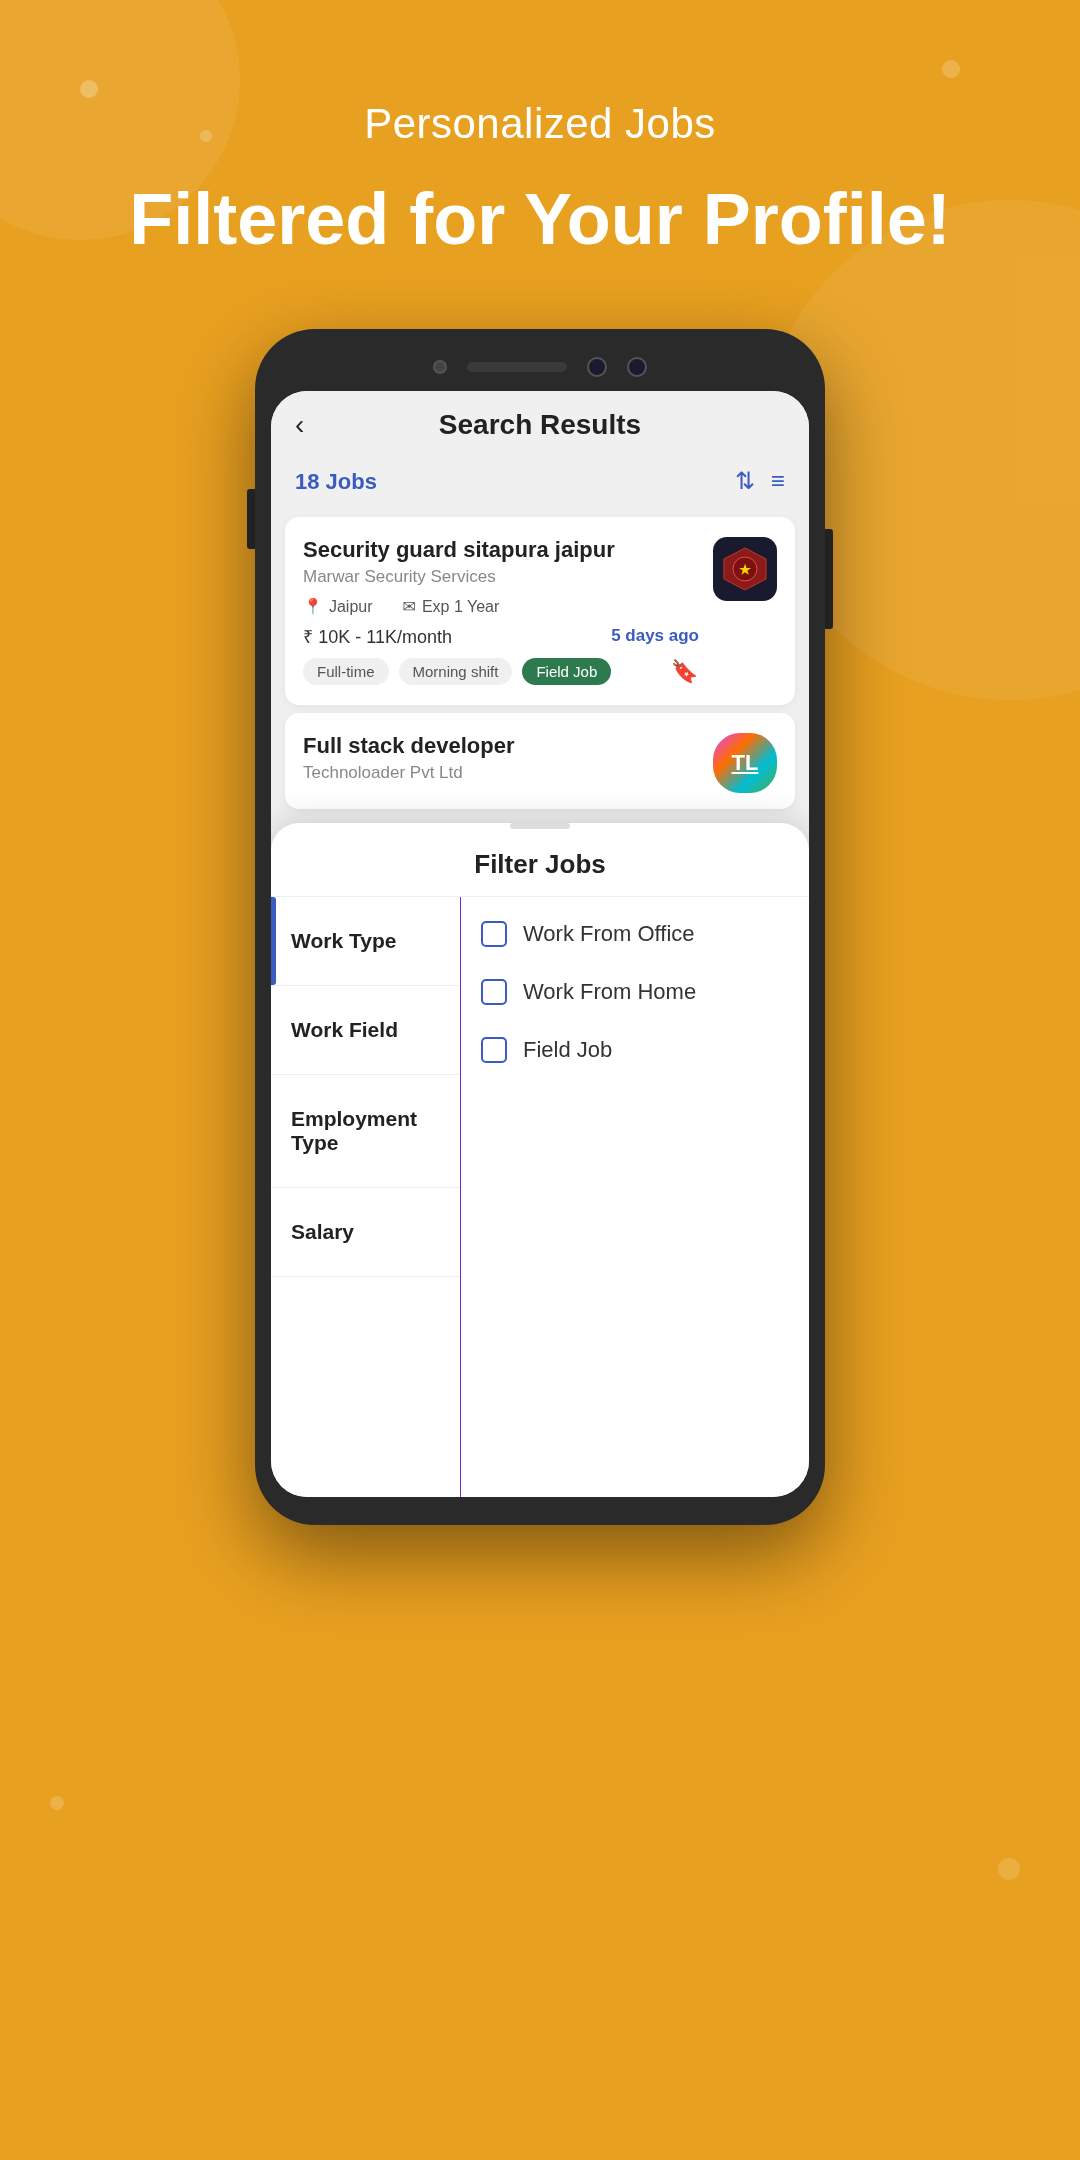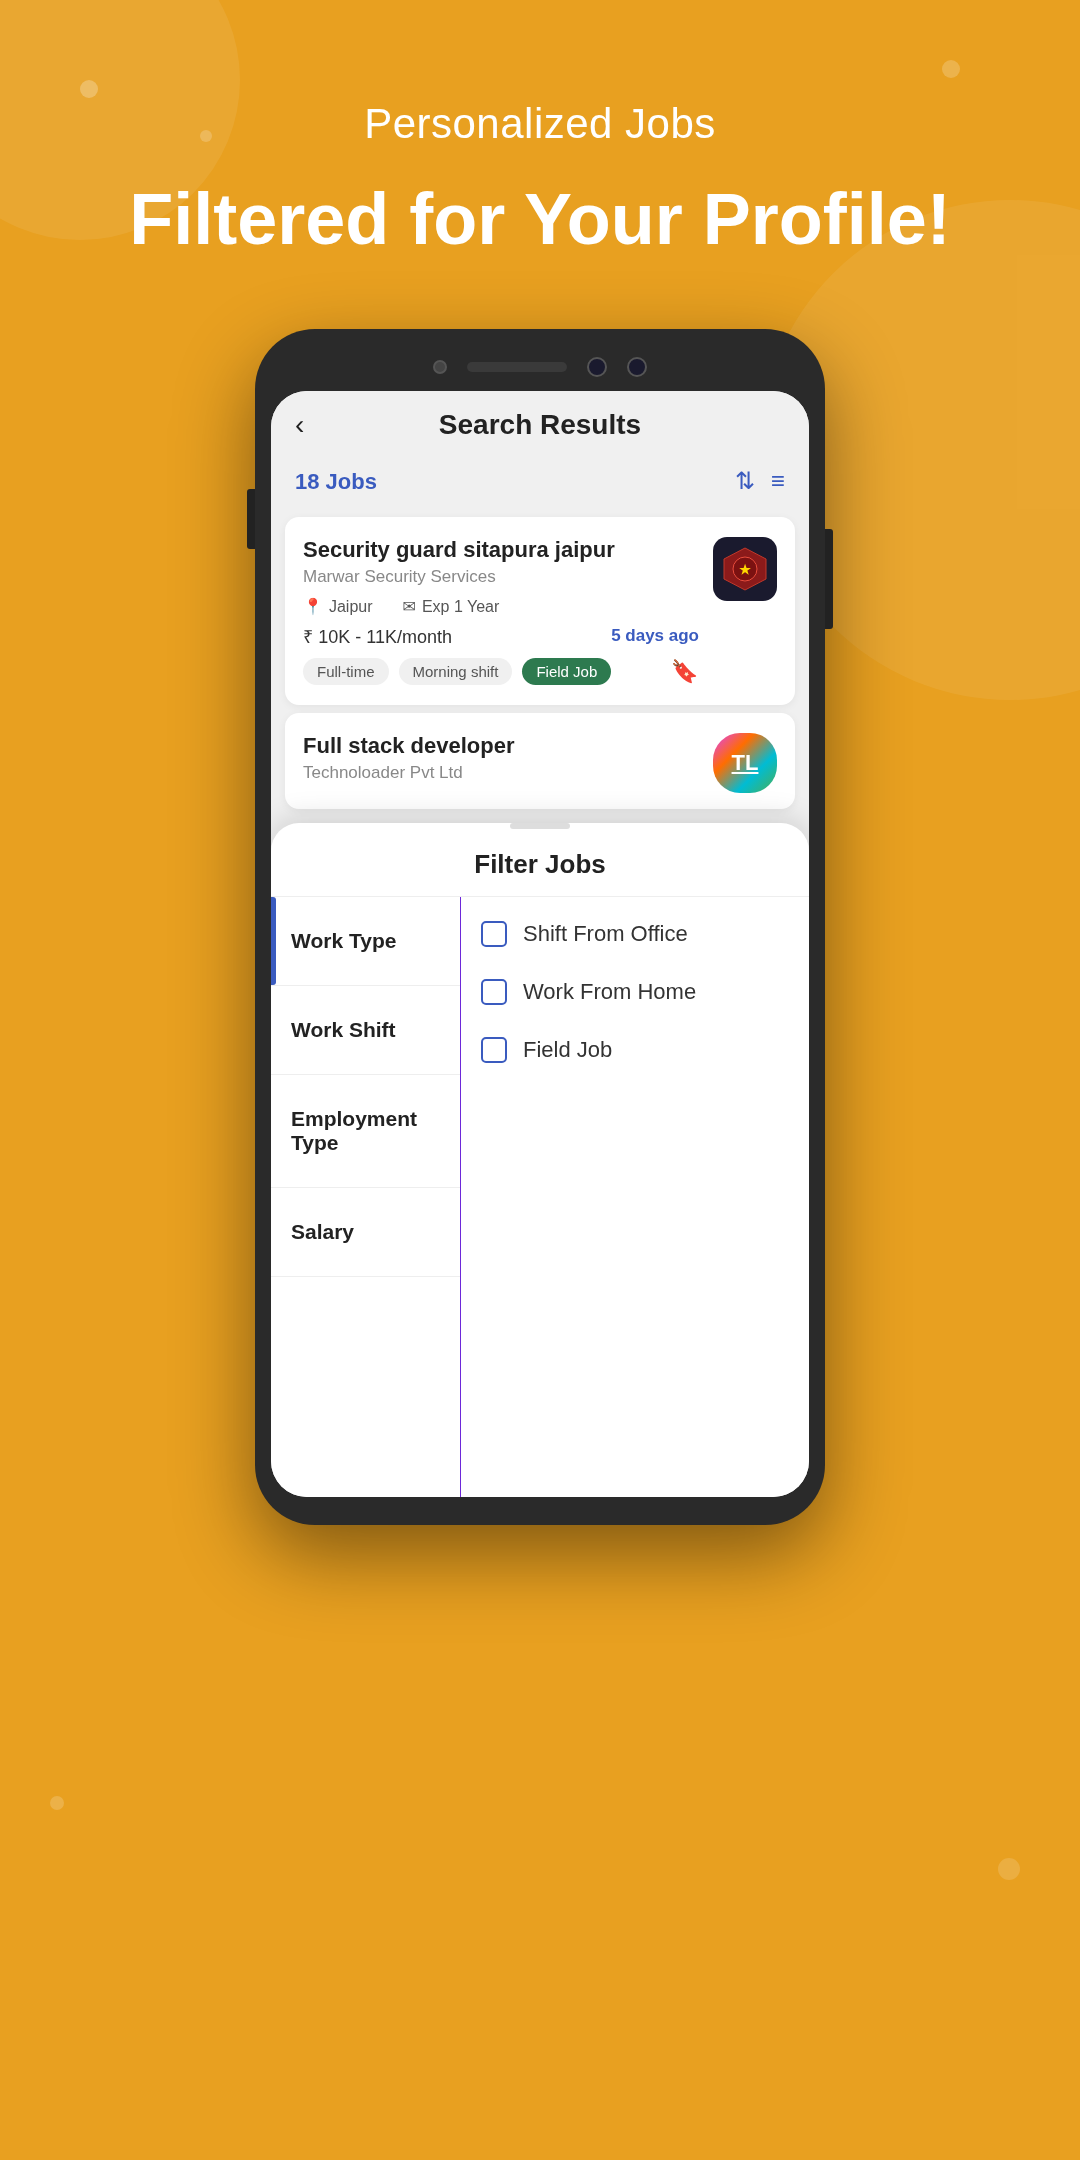--- a/index.html
+++ b/index.html
@@ -511,34 +511,34 @@
         <div class="sheet-title">Filter Jobs</div>
         <div class="sheet-divider"></div>
 
         <div class="filter-panel">
 
           <div class="filter-sidebar">
             <div class="filter-sidebar-item active">
               <span>Work Type</span>
             </div>
             <div class="filter-sidebar-item">
-              <span>Work Shift</span>
+              <span>Work Field</span>
             </div>
             <div class="filter-sidebar-item">
               <span>Employment Type</span>
             </div>
             <div class="filter-sidebar-item">
               <span>Salary</span>
             </div>
           </div>
 
           <div class="filter-content">
             <div class="filter-option">
               <div class="filter-checkbox"></div>
-              <span class="filter-option-label">Shift From Office</span>
+              <span class="filter-option-label">Work From Office</span>
             </div>
             <div class="filter-option">
               <div class="filter-checkbox"></div>
               <span class="filter-option-label">Work From Home</span>
             </div>
             <div class="filter-option">
               <div class="filter-checkbox"></div>
               <span class="filter-option-label">Field Job</span>
             </div>
           </div>

